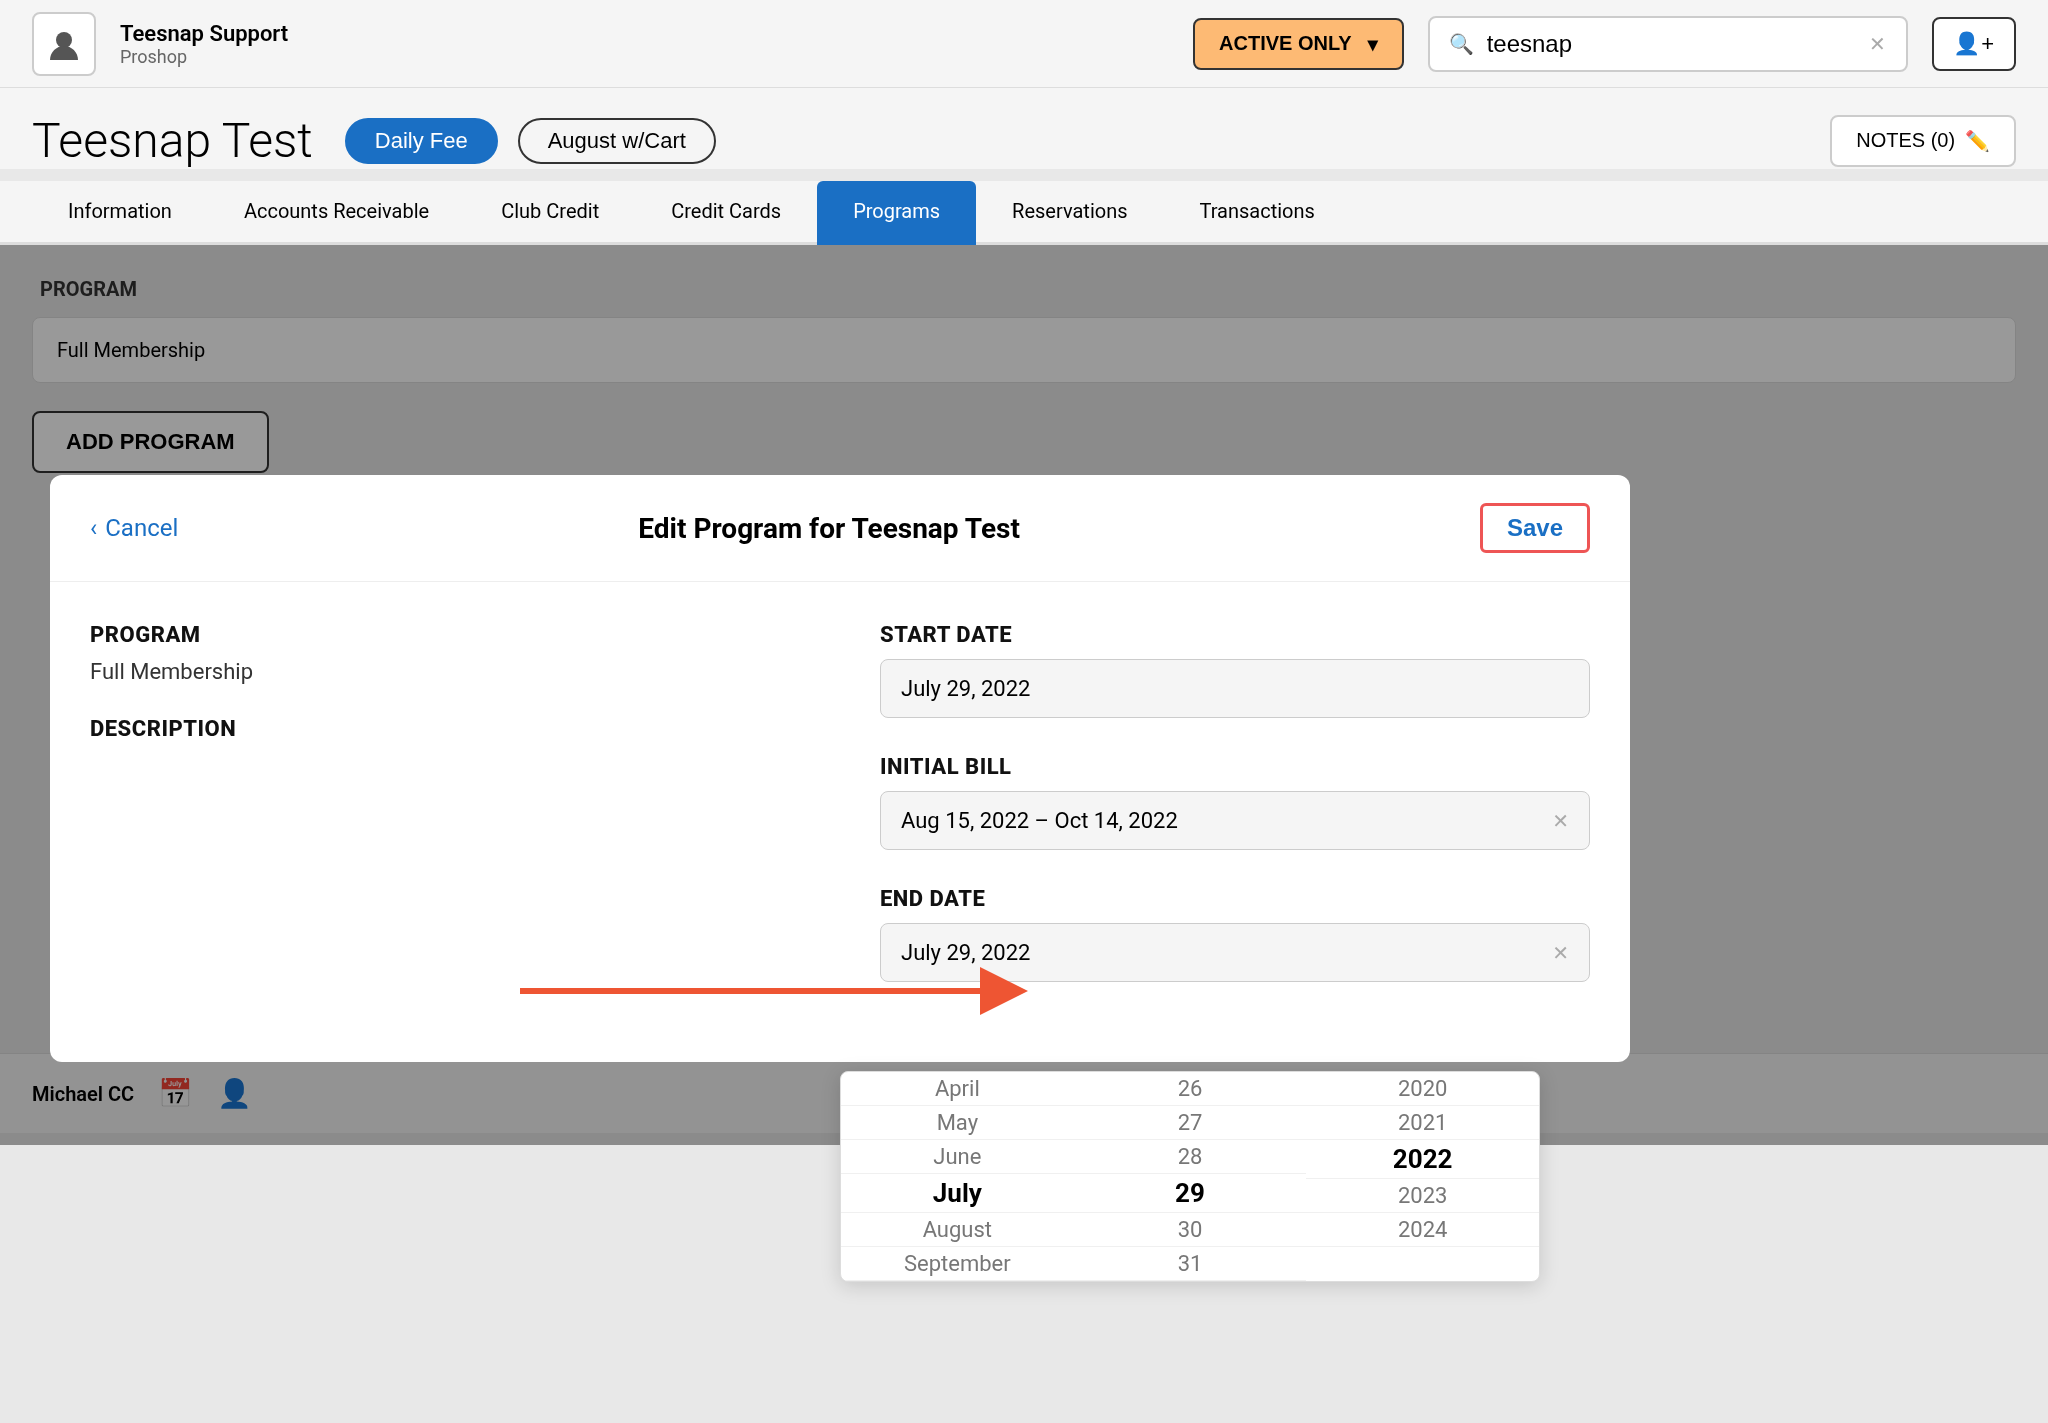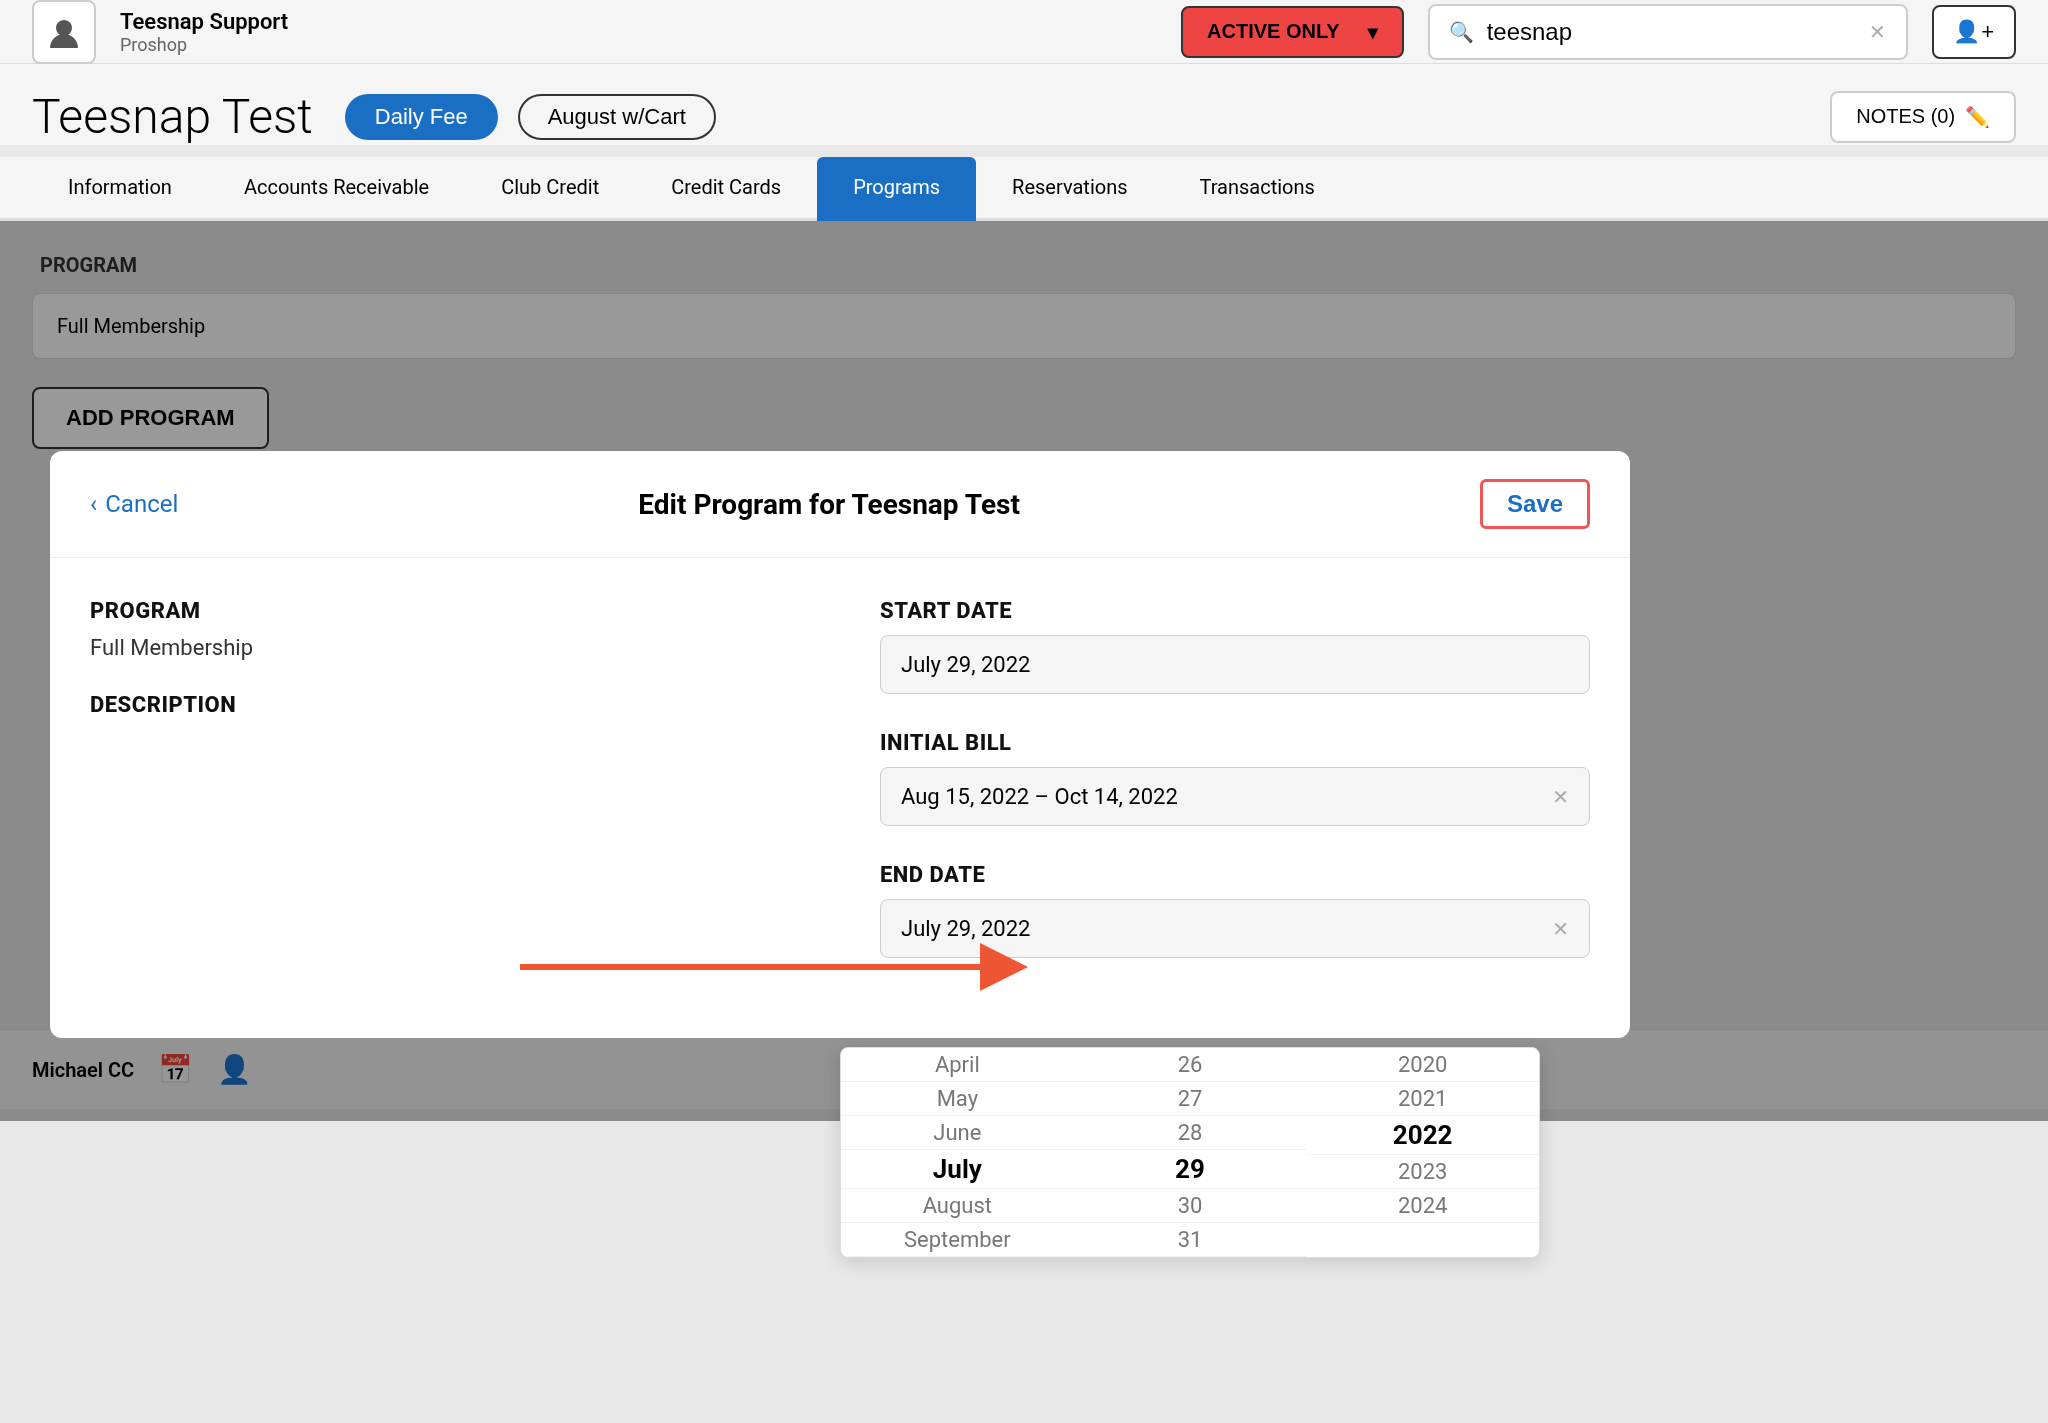--- a/index.html
+++ b/index.html
@@ -12,44 +12,44 @@
       overflow: hidden;
     }
 
     
     .top-nav {
       background: #f5f5f5;
       border-bottom: 1px solid #ddd;
       display: flex;
       align-items: center;
       padding: 0 32px;
-      height: 64px;
+      height: 88px;
       gap: 24px;
     }
     .user-avatar {
       width: 64px; height: 64px;
       border: 2px solid #ccc;
       border-radius: 8px;
       display: flex; align-items: center; justify-content: center;
       background: #fff;
       font-size: 28px;
     }
     .user-info { display: flex; flex-direction: column; }
     .user-name { font-size: 22px; font-weight: 600; }
     .user-role { font-size: 18px; color: #666; }
     .spacer { flex: 1; }
     .active-only-btn {
       border: 2px solid #333;
       border-radius: 8px;
       padding: 12px 24px;
       font-size: 20px;
       font-weight: 600;
-      background: #ef4444;
-      cursor: pointer;
-      display: flex; align-items: center; gap: 28px;
+      background: #fdba74;
+      cursor: pointer;
+      display: flex; align-items: center; gap: 16px;
     }
     .search-box {
       border: 2px solid #ccc;
       border-radius: 8px;
       padding: 12px 20px;
       font-size: 20px;
       background: #fff;
       display: flex; align-items: center; gap: 12px;
       width: 480px;
     }

